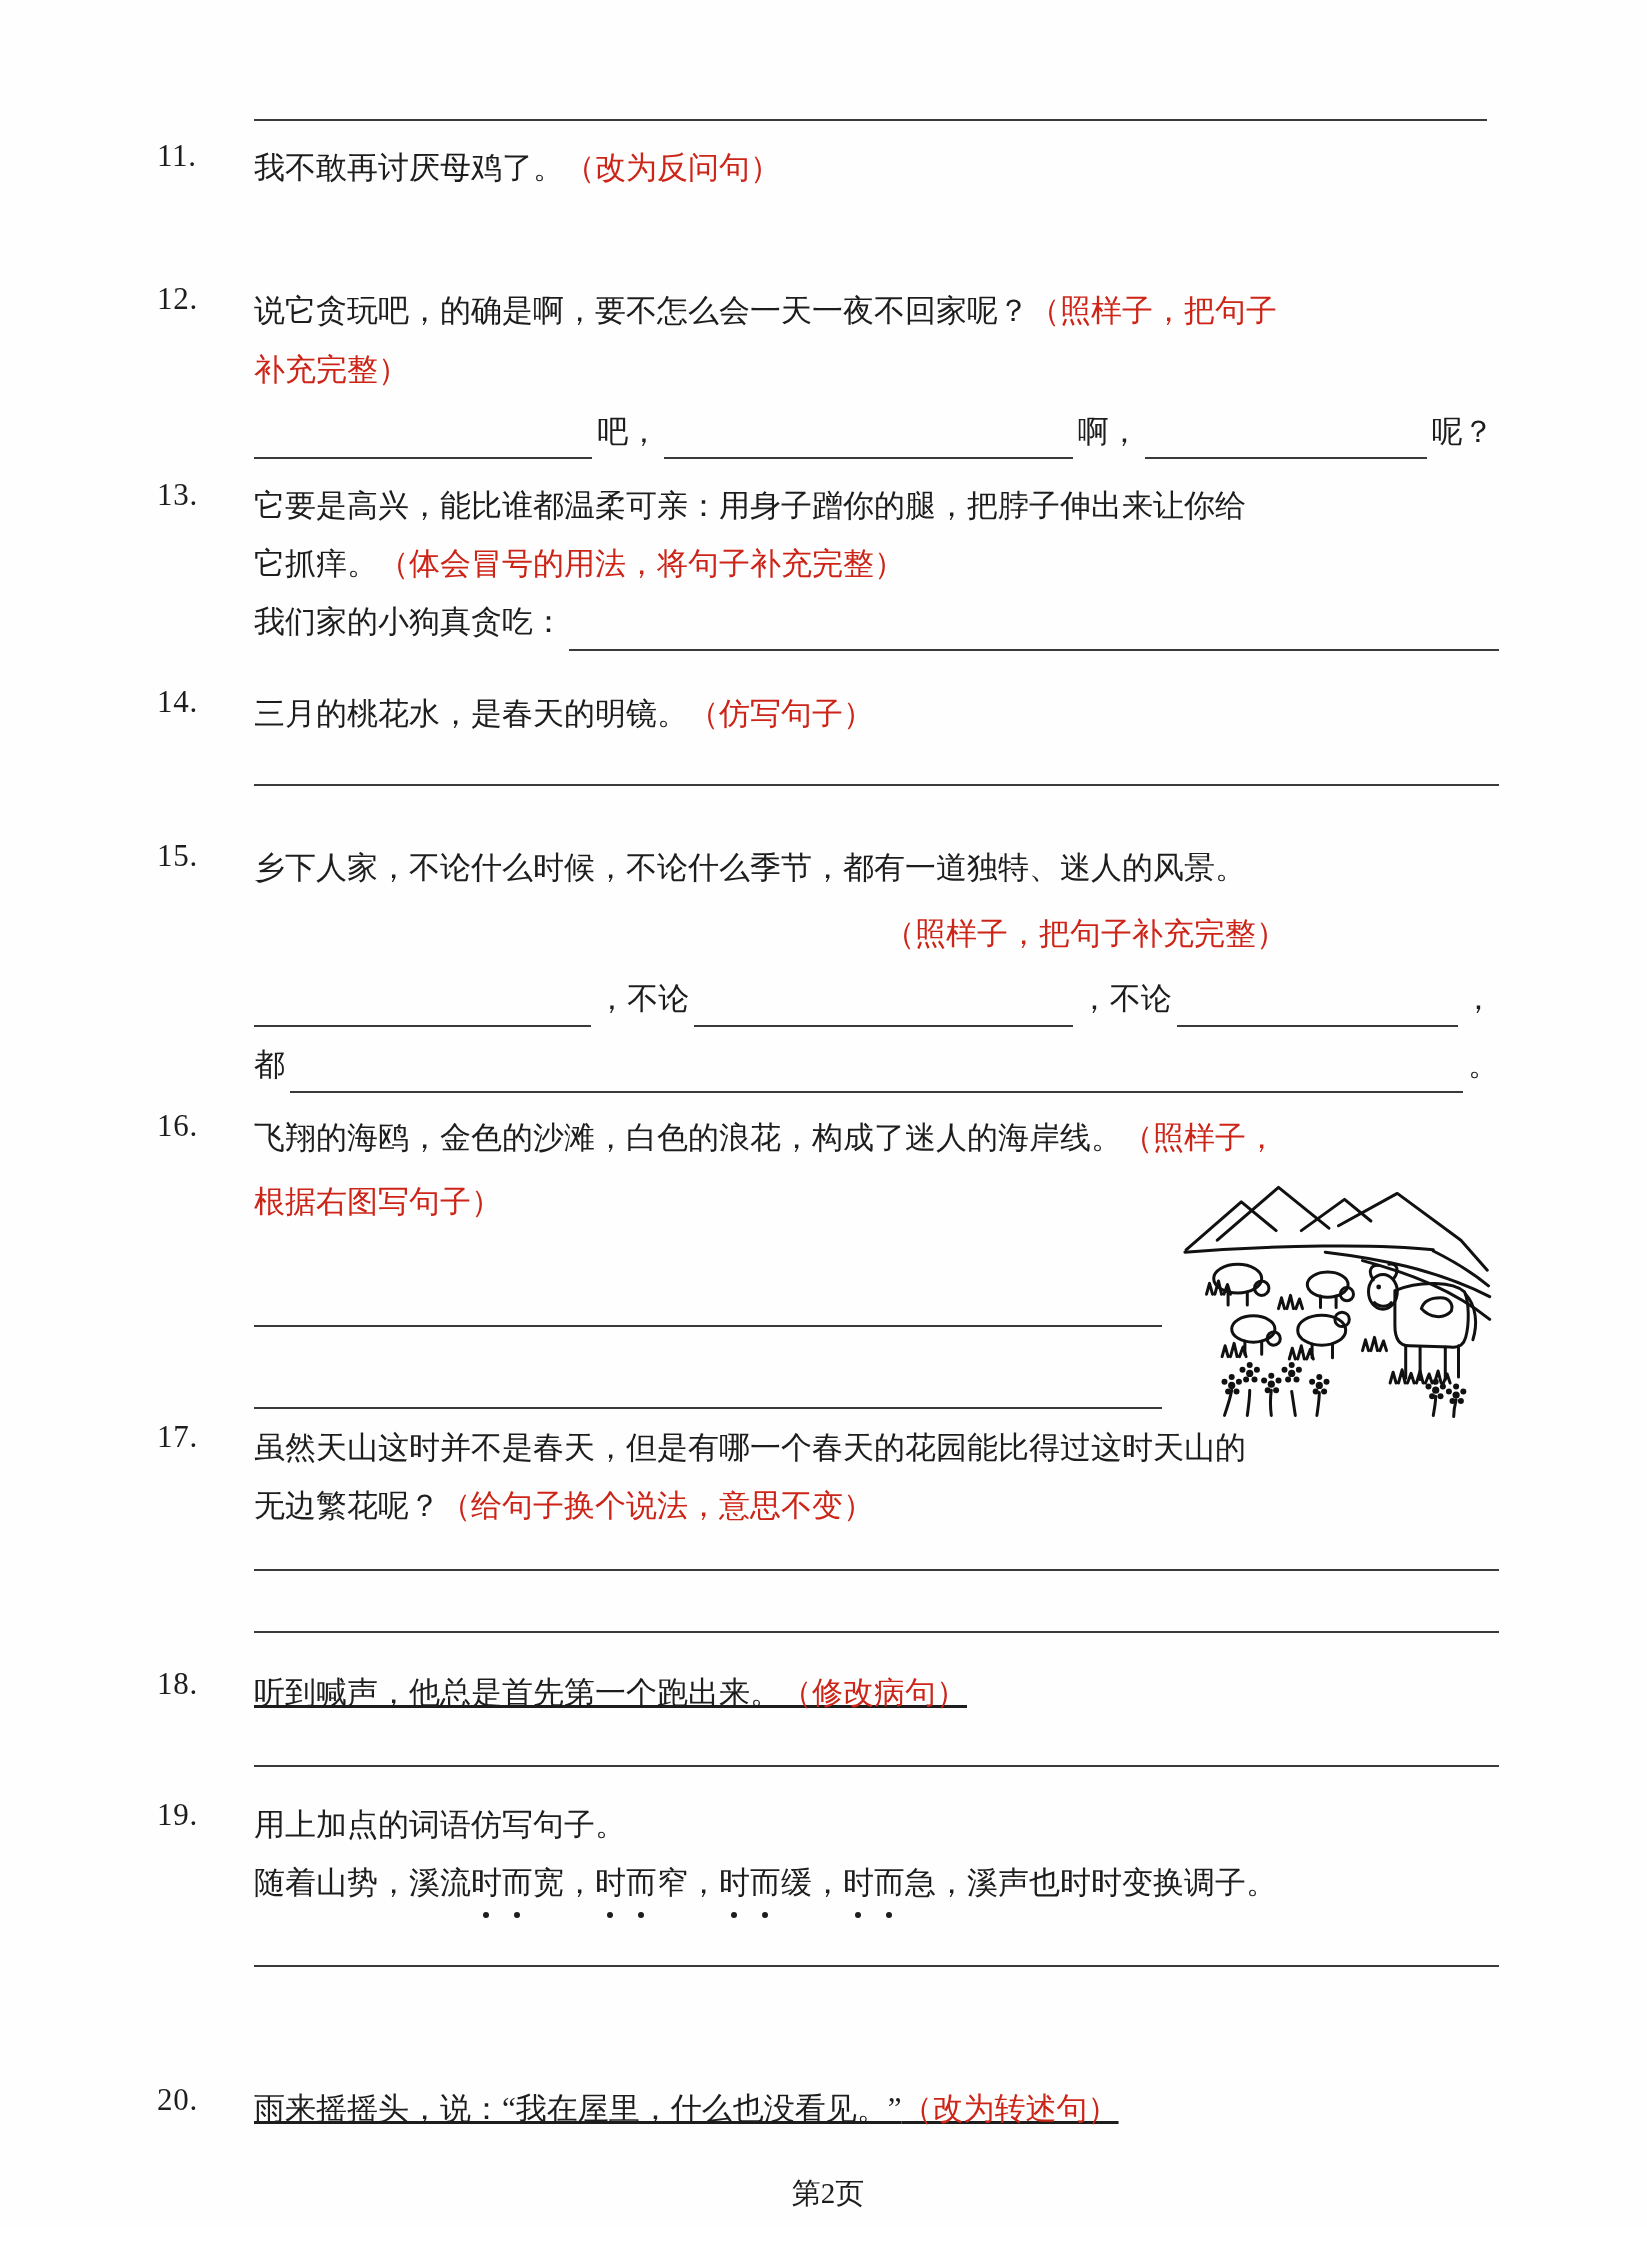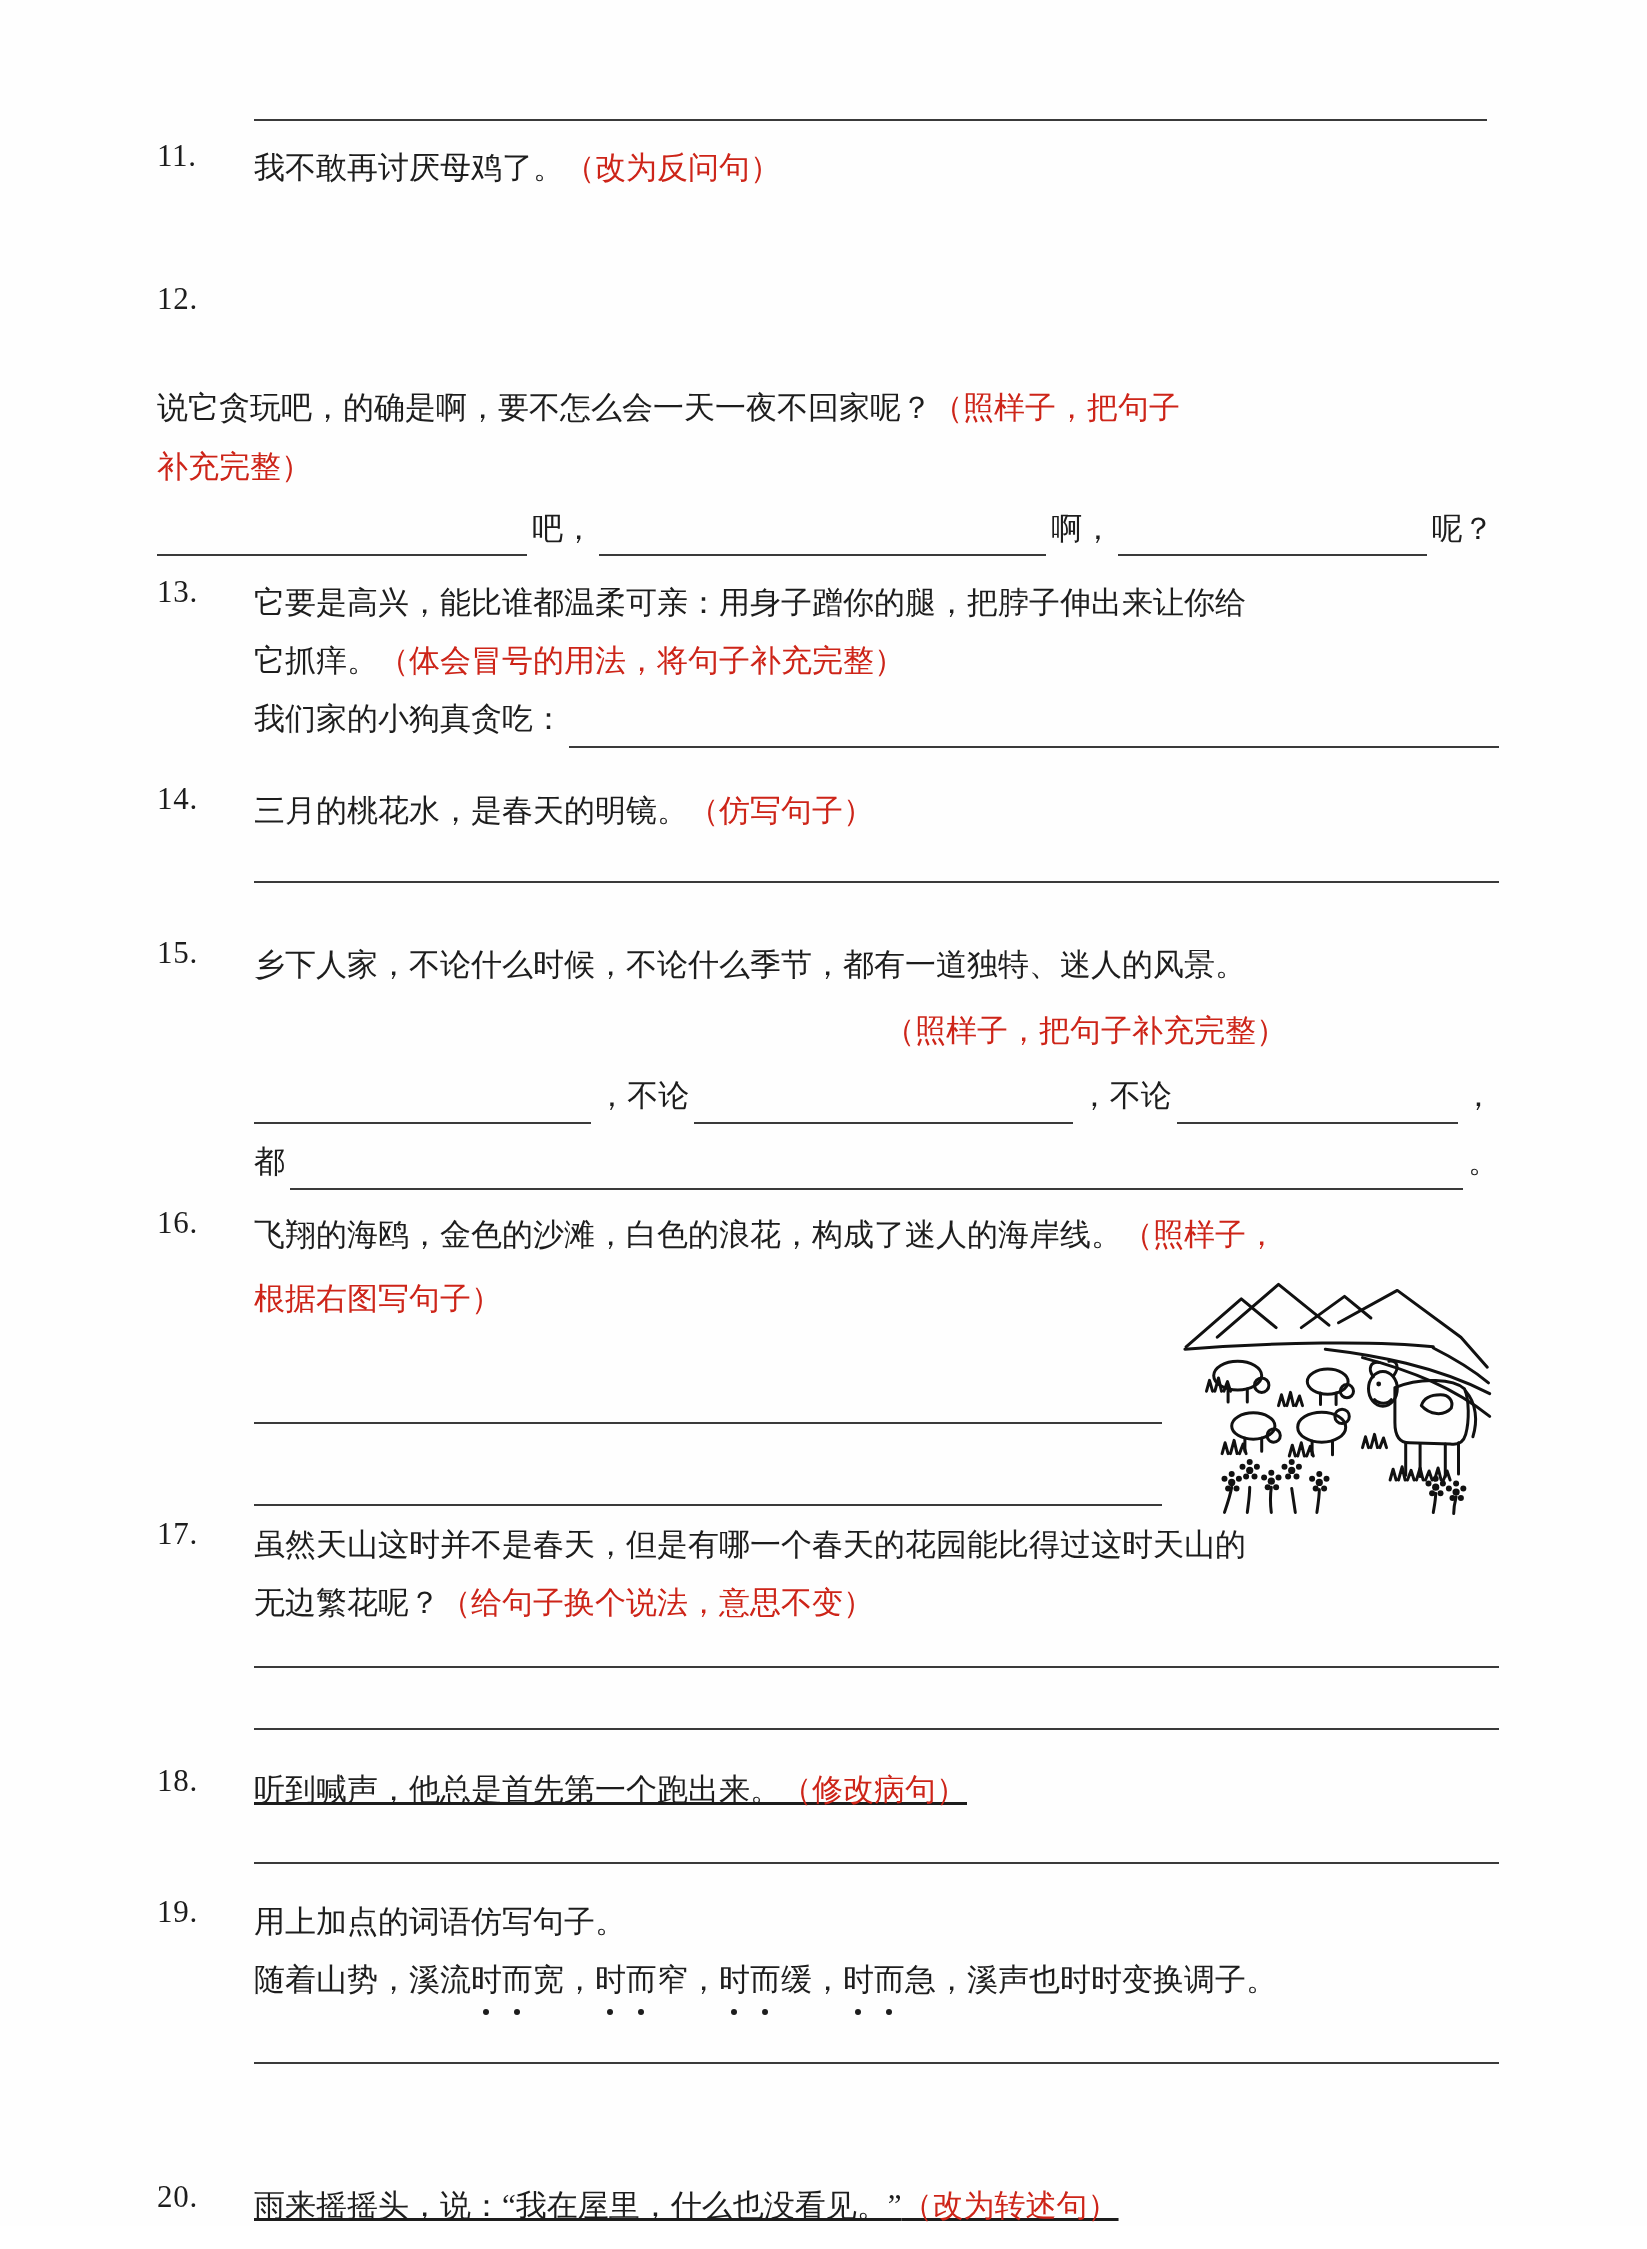--- a/index.html
+++ b/index.html
@@ -28,21 +28,21 @@
   .lh88 .qline { line-height:58px; }
   .lh82 .qline { line-height:54px;text-decoration:underline; }
   .lh86 { line-height:56px; }
   .red { color:#cd2418; }
   .ink { color:#1d1d1d; }
 
   .gap128 { margin-bottom:84px; }
   .gap50  { margin-bottom:33px; }
   .gap80  { margin-bottom:52px; }
   .gap22  { margin-bottom:14.4px; }
-  .gap28  { margin-bottom:18.3px;flex-direction:column; }
+  .gap28  { margin-bottom:18.3px; }
   .gap46  { margin-bottom:30px;margin-top:25px; }
 
   .ansline {
     border-bottom:2.6px solid #3a3a3a;
     width:100%;
   }
   .mt62 { margin-top:41px; }
   .mt52 { margin-top:34px; }
   .mt92 { margin-top:60px; }
   .mt68 { margin-top:45px; }

